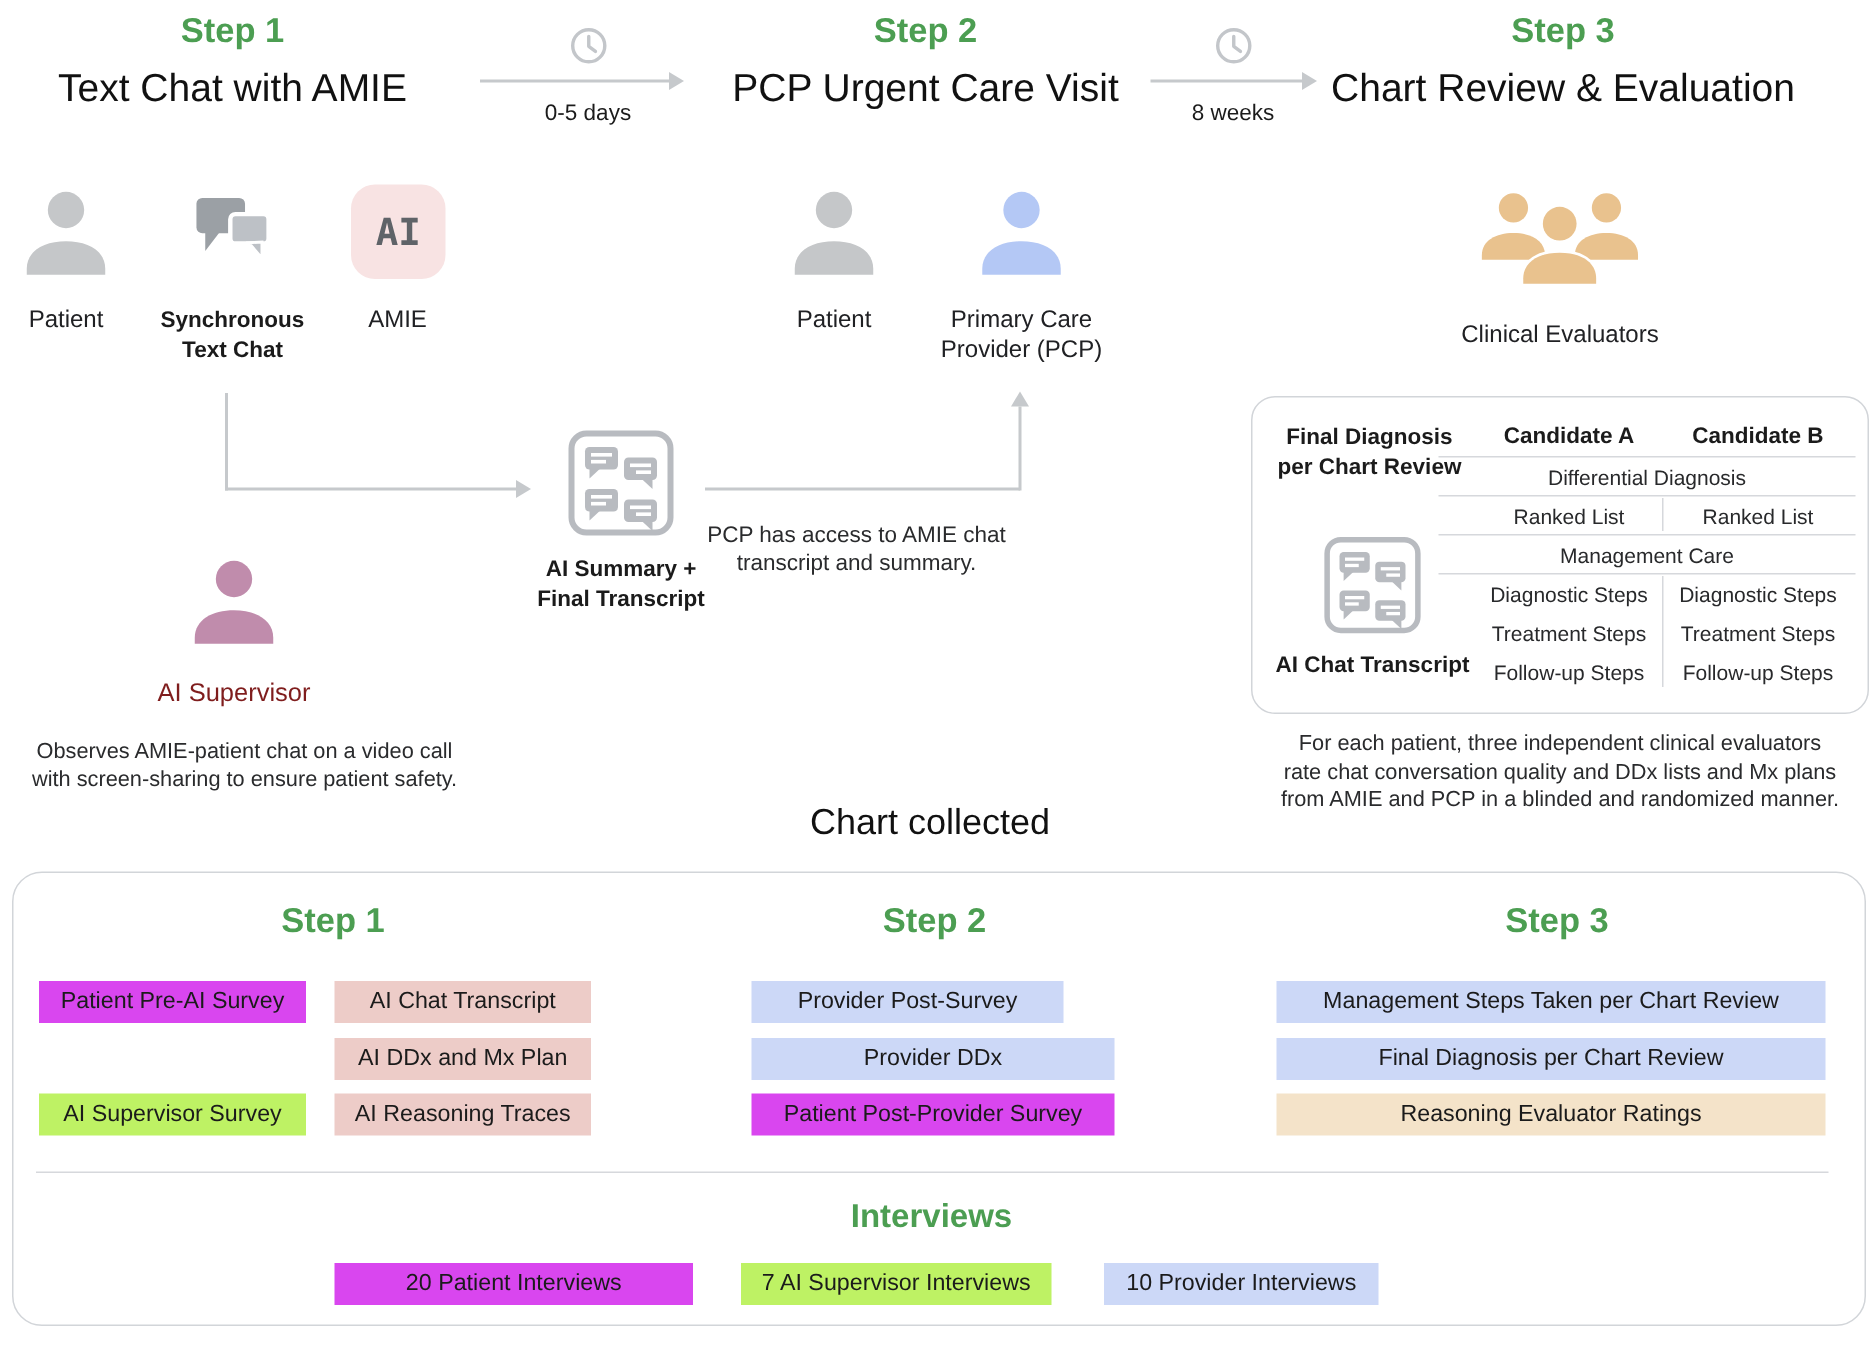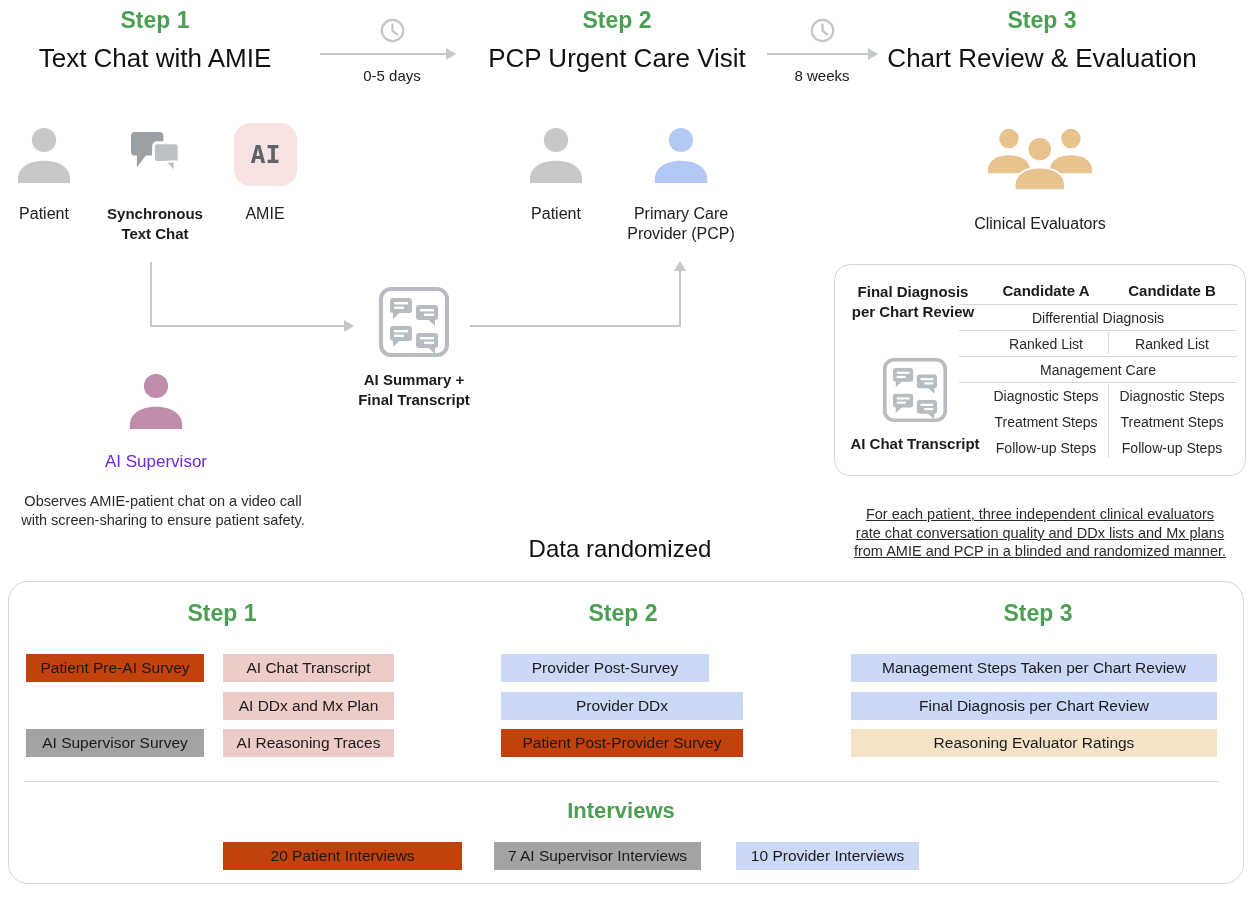--- a/index.html
+++ b/index.html
@@ -17,23 +17,23 @@
   .arrow-right{width:0;height:0;border-top:6px solid transparent;border-bottom:6px solid transparent;border-left:10px solid #c6c9cc;}
   .arrow-up{width:0;height:0;border-left:6px solid transparent;border-right:6px solid transparent;border-bottom:10px solid #c6c9cc;}
   .panel{border:1.5px solid #d2d5d9;border-radius:16px;background:#ffffff;box-sizing:border-box;}
   .tbl-hdr{font-size:15px;font-weight:bold;color:#1b1b1b;}
   .tbl-cell{font-size:14px;color:#28292b;}
   .tbl-line{background:#d6d8dc;}
   .dc-title{font-size:24px;color:#111111;}
   .dc-step{font-size:22px;font-weight:bold;color:#4c9e52;}
   .dbox{height:28px;display:flex;align-items:center;justify-content:center;
         font-size:15.5px;color:#1b1b1b;white-space:nowrap;}
-  .bg-gray{background:#c2410c;}
+  .bg-gray{background:#d946ef;}
   .bg-pink{background:#edccc8;}
-  .bg-mauve{background:#a3a3a3;}
+  .bg-mauve{background:#bef264;}
   .bg-blue{background:#ccd8f7;}
   .bg-tan{background:#f4e3c9;}
   .amie-box{width:63px;height:63px;border-radius:16px;background:#f8e3e3;
             display:flex;align-items:center;justify-content:center;}
   .amie-ai{font-family:"DejaVu Sans Mono",monospace;font-size:25px;font-weight:600;color:#5f6368;}
 </style>
 </head>
 <body>
 
 <div id="stage">
@@ -140,26 +140,30 @@
       <rect x="8" y="8.6" width="10" height="2.4" fill="#ffffff"></rect>
       <path d="M19 14 V21 L12 14.5 Z" fill="#b8bbc0"></path>
     </g>
   </svg>
   <div class="abs ctr actor-label-bold" style="left:354px;top:370px;width:120px;">AI Summary + Final Transcript</div>
 
   <div class="abs line" style="left:470px;top:325px;width:210px;height:2px;"></div>
   <div class="abs line" style="left:679px;top:271px;width:2px;height:56px;"></div>
   <div class="abs arrow-up" style="left:674px;top:261px;"></div>
 
+  <div class="abs ctr note" style="left:450px;top:347px;width:242px;font-size:15px;">
+    <div>PCP has access to AMIE chat</div>
+    <div>transcript and summary.</div>
+  </div>
 
   <svg class="abs" style="left:125px;top:371px;" width="62" height="60" viewBox="0 0 64 58">
     <circle cx="32" cy="13.5" r="12.5" fill="#c08cac"></circle>
     <path d="M5 58 v-4 C5 41.5 17 35 32 35 s27 6.5 27 19 v4 Z" fill="#c08cac"></path>
   </svg>
-  <div class="abs ctr" style="left:76px;top:452px;width:160px;font-size:17px;color:#6d28d9;">AI Supervisor</div>
+  <div class="abs ctr" style="left:76px;top:452px;width:160px;font-size:17px;color:#7f1d1d;">AI Supervisor</div>
   <div class="abs ctr note" style="left:10px;top:492px;width:306px;">
     <div>Observes AMIE-patient chat on a video call</div>
     <div>with screen-sharing to ensure patient safety.</div>
   </div>
 
   <div class="abs panel" style="left:834px;top:264px;width:412px;height:212px;">
     <div class="abs ctr tbl-hdr" style="left:15px;top:17px;width:126px;line-height:1.3;">Final Diagnosis per Chart Review</div>
 
     <svg class="abs" style="left:47px;top:91px;" width="66" height="68" viewBox="0 0 72 72">
       <rect x="3" y="3" width="66" height="66" rx="10" fill="#ffffff" stroke="#b8bbc0" stroke-width="4"></rect>
@@ -205,27 +209,27 @@
     <div class="abs ctr tbl-cell" style="left:267px;top:71px;width:140px;">Ranked List</div>
     <div class="abs ctr tbl-cell" style="left:124px;top:97px;width:278px;">Management Care</div>
     <div class="abs ctr tbl-cell" style="left:141px;top:123px;width:140px;">Diagnostic Steps</div>
     <div class="abs ctr tbl-cell" style="left:267px;top:123px;width:140px;">Diagnostic Steps</div>
     <div class="abs ctr tbl-cell" style="left:141px;top:149px;width:140px;">Treatment Steps</div>
     <div class="abs ctr tbl-cell" style="left:267px;top:149px;width:140px;">Treatment Steps</div>
     <div class="abs ctr tbl-cell" style="left:141px;top:175px;width:140px;">Follow-up Steps</div>
     <div class="abs ctr tbl-cell" style="left:267px;top:175px;width:140px;">Follow-up Steps</div>
   </div>
 
-  <div class="abs ctr note" style="left:830px;top:505px;width:420px;text-decoration:underline;">
+  <div class="abs ctr note" style="left:830px;top:487px;width:420px;">
     <div>For each patient, three independent clinical evaluators</div>
     <div>rate chat conversation quality and DDx lists and Mx plans</div>
     <div>from AMIE and PCP in a blinded and randomized manner.</div>
   </div>
 
-  <div class="abs ctr dc-title" style="left:470px;top:535px;width:300px;">Data randomized</div>
+  <div class="abs ctr dc-title" style="left:470px;top:535px;width:300px;">Chart collected</div>
 
   <div class="abs panel" style="left:8px;top:581px;width:1236px;height:303px;border-radius:20px;">
 
     <div class="abs ctr dc-step" style="left:113px;top:18px;width:200px;font-size:23px;">Step 1</div>
     <div class="abs ctr dc-step" style="left:514px;top:18px;width:200px;font-size:23px;">Step 2</div>
     <div class="abs ctr dc-step" style="left:929px;top:18px;width:200px;font-size:23px;">Step 3</div>
 
     <div class="abs dbox bg-gray" style="left:17px;top:72px;width:178px;">Patient Pre-AI Survey</div>
     <div class="abs dbox bg-mauve" style="left:17px;top:147px;width:178px;">AI Supervisor Survey</div>
 

